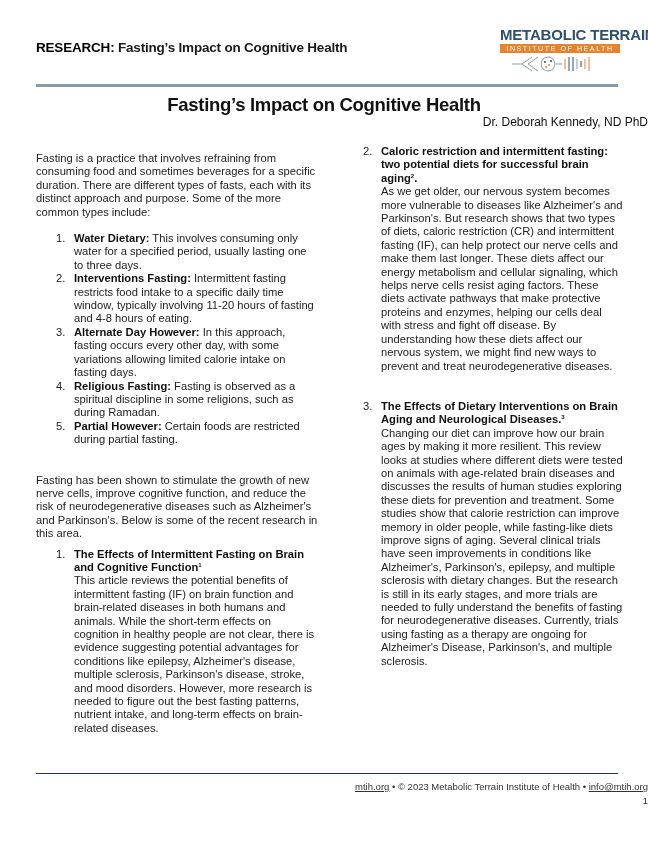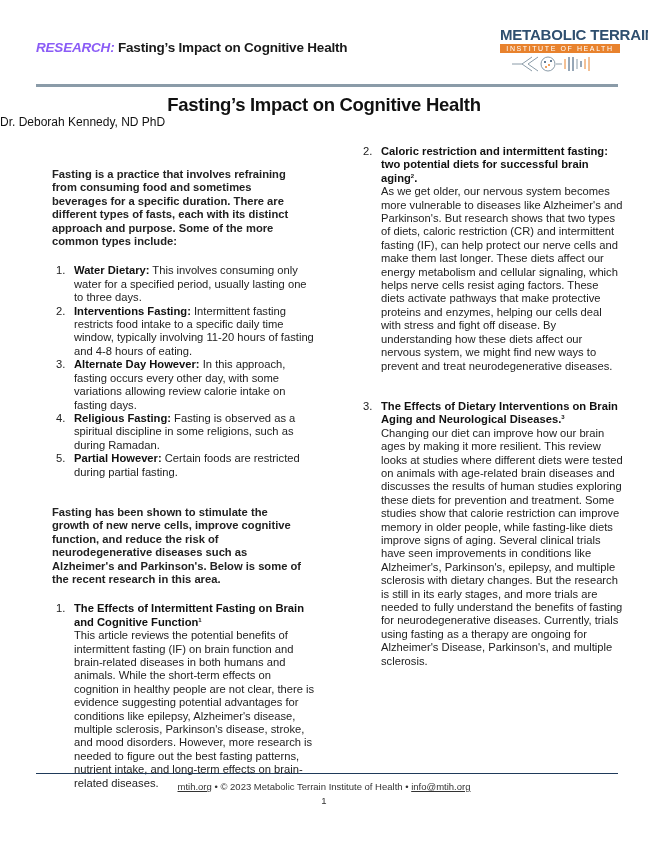--- a/index.html
+++ b/index.html
@@ -1,38 +1,38 @@
 <!DOCTYPE html>
 <html><head>
 <meta charset="utf-8">
 <style>
   html, body { margin:0; padding:0; background:#ffffff; }
   body { width:648px; height:841px; position:relative; overflow:hidden; font-family:"Liberation Sans", sans-serif; color:#222; }
   .header-title { position:absolute; left:36px; top:40px; font-size:13.5px; font-weight:bold; color:#1a1a1a; letter-spacing:-0.2px; }
-  .header-title .kw { color:#8b5cf6;font-style:italic; }
+  .header-title .kw { color:#000000; }
   .logo { position:absolute; left:500px; top:26px; width:120px; }
   .logo .l1 { font-size:15px; font-weight:bold; color:#2f4f6f; letter-spacing:-0.2px; white-space:nowrap; }
   .logo .l2 { margin-top:1px; background:#e8822d; color:#fff; font-size:7px; letter-spacing:1.6px; text-align:center; padding:1px 0; white-space:nowrap; }
   .logo svg { display:block; margin:2px 0 0 10px; }
   .rule-top { position:absolute; left:36px; right:30px; top:84px; height:3px; background:#8a9ba8; }
   .doc-title { position:absolute; left:0; right:0; top:94px; text-align:center; font-size:18.5px; font-weight:bold; color:#111; letter-spacing:-0.3px; }
-  .doc-author { position:absolute; left:0; right:0; top:115px; text-align:left; font-size:12px; color:#111; }
+  .doc-author { position:absolute; left:0; right:0; top:115px; text-align:right; font-size:12px; color:#111; }
   .col { position:absolute; font-size:11.2px; line-height:13.4px; color:#222; }
   .col-left { left:36px; top:152px; width:282px; }
   .col-right { left:343px; top:145px; width:280px; }
-  p { margin:16px;font-weight:bold; }
+  p { margin:0; }
   ol { margin:0; padding:0; list-style:none; }
   .li { position:relative; padding-left:38px; }
   .li .num { position:absolute; left:20px; top:0; }
   .b { font-weight:bold; color:#111; }
   .r .li { padding-left:38px; }
   .r .li .num { left:20px; }
   sup { font-size:6px; vertical-align:4px; line-height:0; }
   .rule-bottom { position:absolute; left:36px; right:30px; top:773px; height:1px; background:#1f3a5a; }
-  .footer { position:absolute; left:0; right:0; top:781px; text-align:center; font-size:9.5px; color:#333; }
+  .footer { position:absolute; left:0; right:0; top:781px; text-align:right; font-size:9.5px; color:#333; }
   .footer a { color:#333; text-decoration:underline; }
   .footer .pg { margin-top:3px; }
 </style>
 </head>
 <body>
 
 <div class="header-title">
   <span class="kw">RESEARCH:</span><span> Fasting’s Impact on Cognitive Health</span>
 </div>
 
@@ -61,21 +61,21 @@
 <div class="rule-top"></div>
 
 <div class="doc-title">Fasting’s Impact on Cognitive Health</div>
 <div class="doc-author">Dr. Deborah Kennedy, ND PhD</div>
 
 <div class="col col-left">
   <p>Fasting is a practice that involves refraining from consuming food and sometimes beverages for a specific duration. There are different types of fasts, each with its distinct approach and purpose. Some of the more common types include:</p>
   <ol style="margin-top:13px">
     <li class="li"><span class="num">1.</span><span class="b">Water Dietary:</span><span> This involves consuming only water for a specified period, usually lasting one to three days.</span></li>
     <li class="li"><span class="num">2.</span><span class="b">Interventions Fasting:</span><span> Intermittent fasting restricts food intake to a specific daily time window, typically involving 11-20 hours of fasting and 4-8 hours of eating.</span></li>
-    <li class="li"><span class="num">3.</span><span class="b">Alternate Day However:</span><span> In this approach, fasting occurs every other day, with some variations allowing review calorie intake on fasting days.</span></li>
+    <li class="li"><span class="num">3.</span><span class="b">Alternate Day However:</span><span> In this approach, fasting occurs every other day, with some variations allowing limited calorie intake on fasting days.</span></li>
     <li class="li"><span class="num">4.</span><span class="b">Religious Fasting:</span><span> Fasting is observed as a spiritual discipline in some religions, such as during Ramadan.</span></li>
     <li class="li"><span class="num">5.</span><span class="b">Partial However:</span><span> Certain foods are restricted during partial fasting.</span></li>
   </ol>
   <p style="margin-top:27px">Fasting has been shown to stimulate the growth of new nerve cells, improve cognitive function, and reduce the risk of neurodegenerative diseases such as Alzheimer's and Parkinson's.  Below is some of the recent research in this area.</p>
   <ol style="margin-top:7px">
     <li class="li">
       <span class="num">1.</span>
       <span class="b"><span>The Effects of Intermittent Fasting on Brain and Cognitive Function</span><sup>1</sup></span><br>
       <span>This article reviews the potential benefits of intermittent fasting (IF) on brain function and brain-related diseases in both humans and animals. While the short-term effects on cognition in healthy people are not clear, there is evidence suggesting potential advantages for conditions like epilepsy, Alzheimer's disease, multiple sclerosis, Parkinson's disease, stroke, and mood disorders. However, more research is needed to figure out the best fasting patterns, nutrient intake, and long-term effects on brain-related diseases.</span>
     </li>

